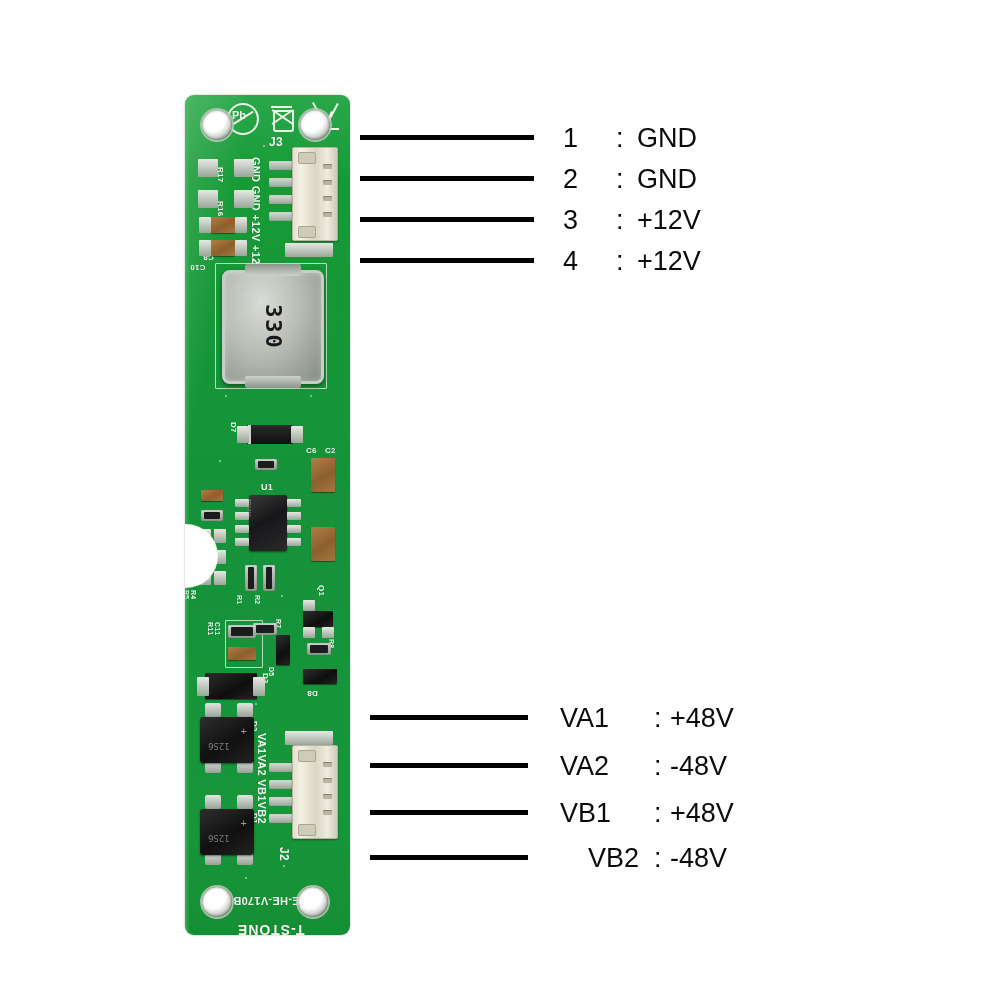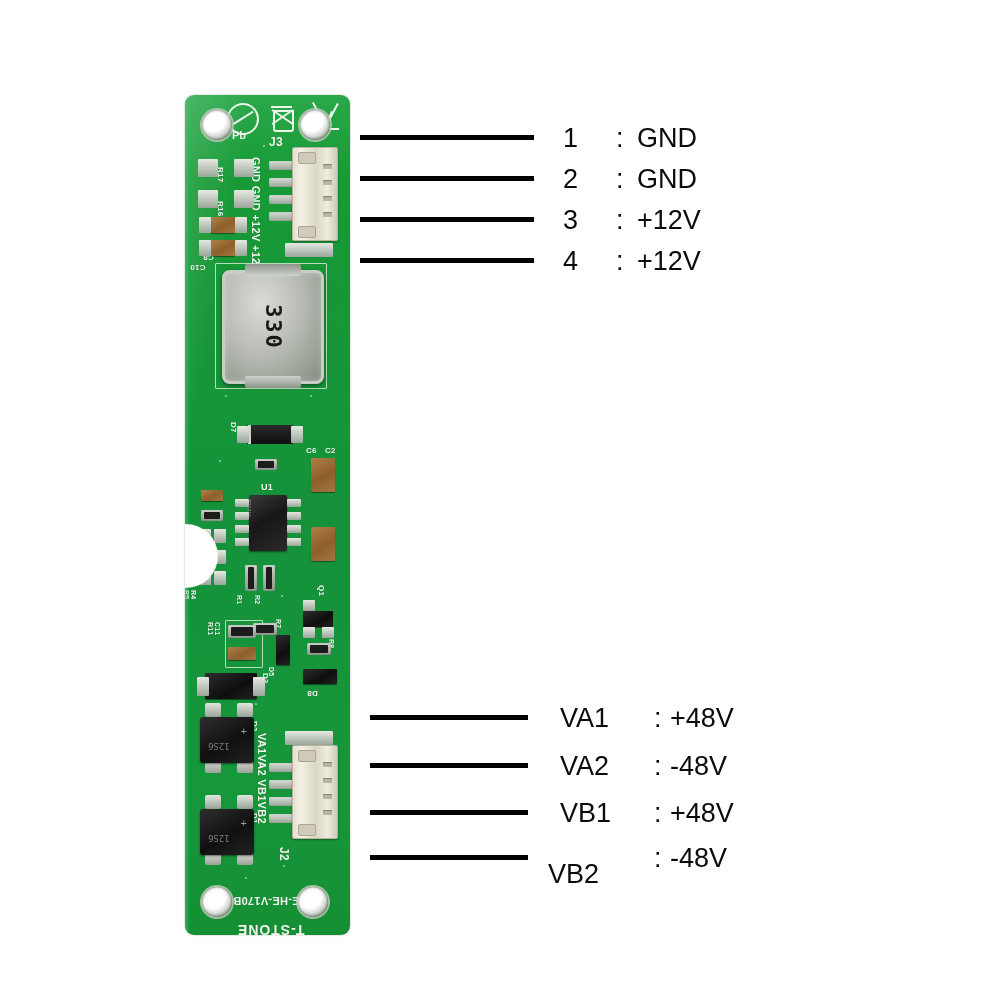--- a/index.html
+++ b/index.html
@@ -50,21 +50,21 @@
     position:absolute;color:#f2f7f0;font-family:"Liberation Sans", sans-serif;
     font-weight:600;letter-spacing:.3px;white-space:nowrap;line-height:1;
     text-shadow:0 0 1px rgba(0,0,0,.25);
   }
   .rot90{transform:rotate(90deg);transform-origin:0 0;}
   .rot180{transform:rotate(180deg);transform-origin:50% 50%;}
 
   
   .mark{position:absolute;z-index:4;}
   .pbfree{left:42px;top:8px;width:28px;height:28px;border:2px solid #eaf4e8;border-radius:50%;}
-  .pbfree .txt{position:absolute;left:3px;top:4px;font-size:11px;color:#eaf4e8;font-weight:700;margin-top:20px;}
+  .pbfree .txt{position:absolute;left:3px;top:4px;font-size:11px;color:#eaf4e8;font-weight:700;}
   .pbfree .slash{position:absolute;left:2px;top:12px;width:24px;height:2px;background:#eaf4e8;transform:rotate(-32deg);}
   .weee{left:86px;top:8px;width:22px;height:28px;}
   .weee .bin{position:absolute;left:2px;top:7px;width:17px;height:18px;border:2px solid #eaf4e8;border-radius:0 0 3px 3px;}
   .weee .lid{position:absolute;left:0px;top:3px;width:21px;height:2px;background:#eaf4e8;}
   .weee .x1,.weee .x2{position:absolute;left:-1px;top:13px;width:25px;height:2px;background:#eaf4e8;}
   .weee .x1{transform:rotate(34deg);} .weee .x2{transform:rotate(-34deg);}
   .tri{left:125px;top:8px;width:0;height:0;border-left:15px solid transparent;border-right:15px solid transparent;border-bottom:27px solid transparent;}
   .tri .o{position:absolute;left:-15px;top:0;width:30px;height:27px;}
   .tri .o span{position:absolute;background:#eaf4e8;}
   .tri .s1{left:2px;top:0;width:2px;height:30px;transform:rotate(-28deg);transform-origin:top left;}
@@ -379,17 +379,17 @@
   <div class="row-val" style="left:670px;top:703px;">+48V</div>
 
   <div class="row-pin" style="left:560px;top:751px;">VA2</div>
   <div class="row-colon" style="left:654px;top:751px;">:</div>
   <div class="row-val" style="left:670px;top:751px;">-48V</div>
 
   <div class="row-pin" style="left:560px;top:798px;">VB1</div>
   <div class="row-colon" style="left:654px;top:798px;">:</div>
   <div class="row-val" style="left:670px;top:798px;">+48V</div>
 
-  <div class="row-pin" style="left:548px;top:843px;margin-top:16px;">VB2</div>
+  <div class="row-pin" style="left:588px;top:843px;">VB2</div>
   <div class="row-colon" style="left:654px;top:843px;">:</div>
   <div class="row-val" style="left:670px;top:843px;">-48V</div>
 
 </div>
 
 </body></html>

